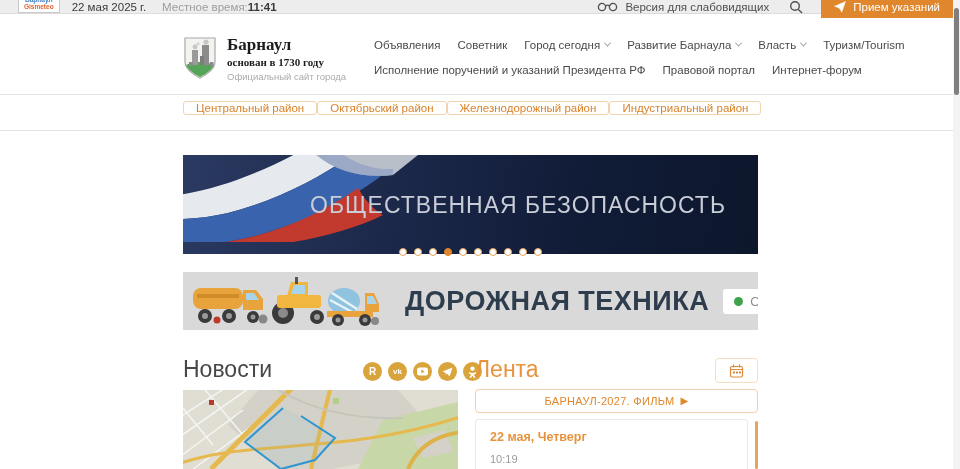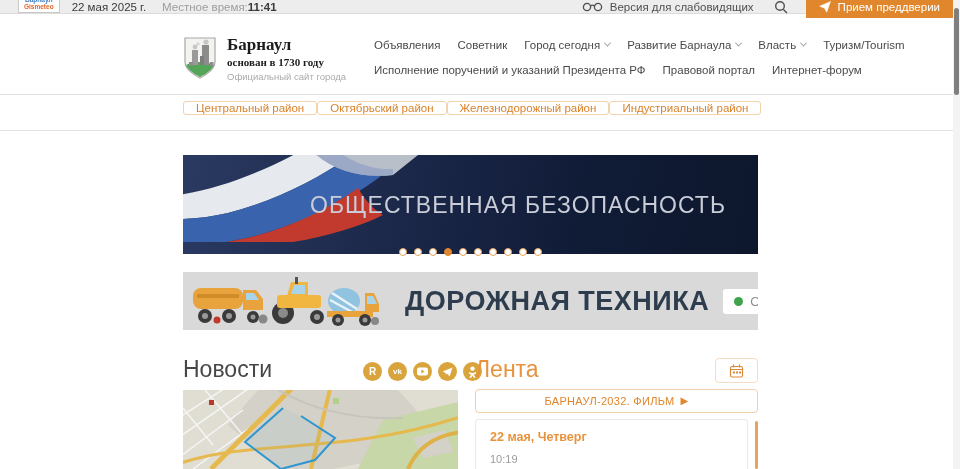--- a/index.html
+++ b/index.html
@@ -131,21 +131,21 @@
       <div class="search-btn">
         <svg width="14" height="14" viewBox="0 0 14 14">
           <circle cx="6" cy="6" r="4.3" fill="none" stroke="#4f4f4f" stroke-width="1.4"></circle>
           <line x1="9.4" y1="9.4" x2="13" y2="13" stroke="#4f4f4f" stroke-width="1.4"></line>
         </svg>
       </div>
       <button class="appeals-btn">
         <svg width="12" height="12" viewBox="0 0 12 12">
           <path d="M0.5,5.2 L11.5,0.5 L7.8,11.3 L5.4,7.2 L0.5,5.2 Z M5.4,7.2 L11.5,0.5" fill="#fff" stroke="#fff" stroke-width="0.4"></path>
         </svg>
-        <span>Прием преддверии</span>
+        <span>Прием указаний</span>
       </button>
     </div>
   </div>
 
   <div class="page-scrollbar">
     <div class="thumb"></div>
   </div>
 
   <div class="header">
     <div class="logo">
@@ -343,21 +343,21 @@
       <line x1="4.5" y1="0.5" x2="4.5" y2="3.5" stroke="#dd8a3c" stroke-width="1.2"></line>
       <line x1="10.5" y1="0.5" x2="10.5" y2="3.5" stroke="#dd8a3c" stroke-width="1.2"></line>
       <line x1="1.5" y1="5.5" x2="13.5" y2="5.5" stroke="#dd8a3c" stroke-width="1"></line>
       <rect x="4" y="7.5" width="2" height="2" fill="#dd8a3c"></rect>
         <rect x="7" y="7.5" width="2" height="2" fill="#dd8a3c"></rect>
         <rect x="10" y="7.5" width="2" height="2" fill="#dd8a3c"></rect>
     </svg>
   </div>
 
   <button class="film-btn">
-    <span>БАРНАУЛ-2032. ФИЛЬМ</span>
+    <span>БАРНАУЛ-2027. ФИЛЬМ</span>
     <span class="film-play">▶</span>
   </button>
 
   <div class="feed-card">
     <div class="feed-day">22 мая, Четверг</div>
     <div class="feed-time">10:19</div>
     <div class="feed-title">Барнаульских предпринимателей наградили в преддверии</div>
   </div>
   <div class="feed-scrollbar"></div>
 

